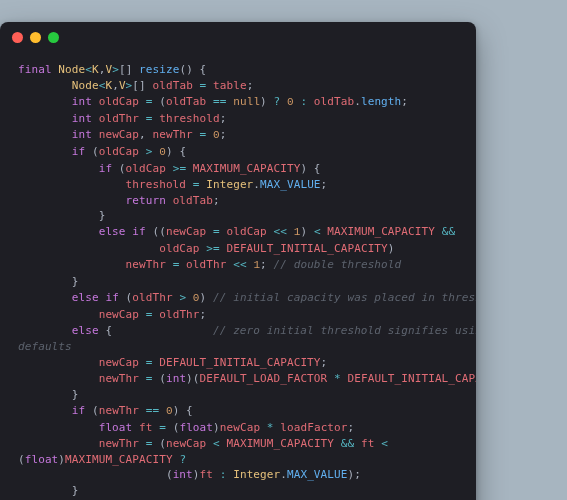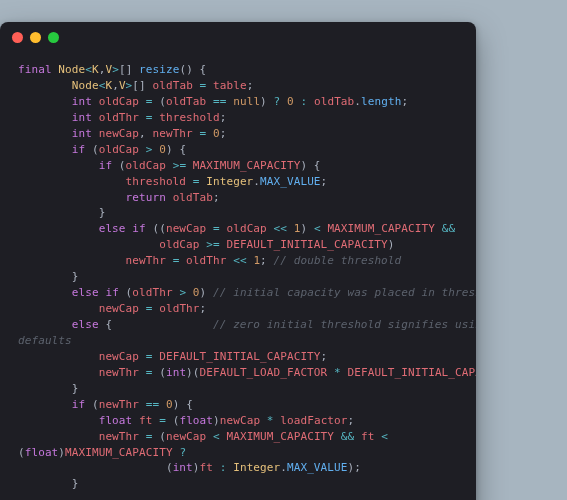--- a/index.html
+++ b/index.html
@@ -50,21 +50,21 @@
     white-space: pre;
     color: #d9dde2;
     letter-spacing: 0.1px;
   }
 
   
   .kw   { color: #c678dd; } 
   .type { color: #e5c07b; } 
   .fn   { color: #61afef; } 
   .var  { color: #e06c75; } 
-  .num  { color: #d19a66; } 
+  .num  { color: #d19a66; font-family: Liberation Mono, monospace; } 
   .op   { color: #56b6c2; } 
   .pun  { color: #abb2bf; } 
   .cmt  { color: #5c626d; font-style: italic; } 
 </style>
 </head>
 <body>
 
 <div class="stage">
   <div class="window">
     <div class="titlebar">

